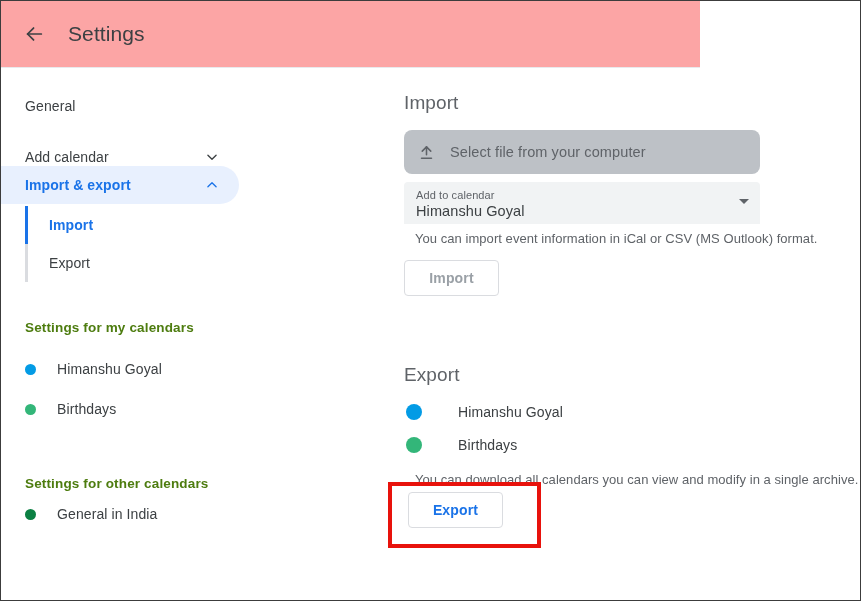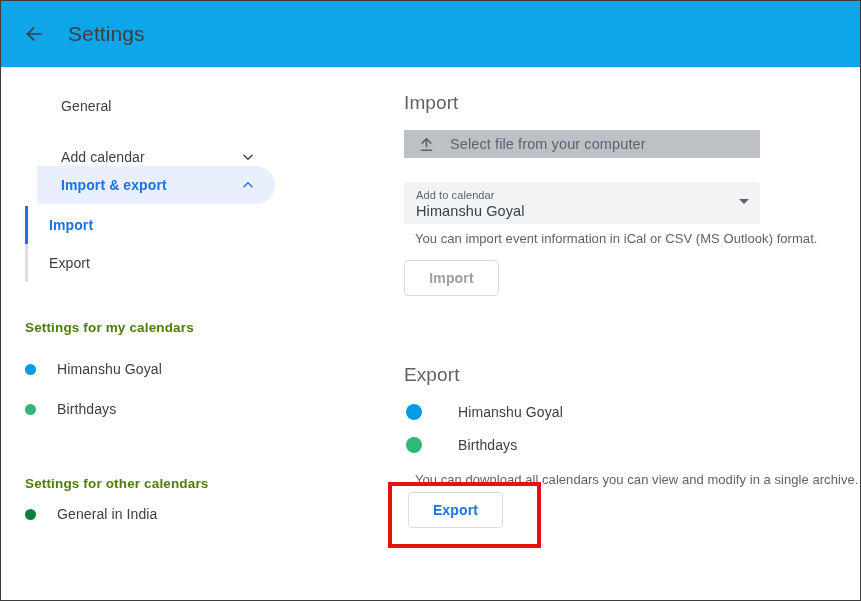--- a/index.html
+++ b/index.html
@@ -18,23 +18,23 @@
     height: 601px;
     background: #ffffff;
     border: 1px solid #3c3c3c;
     overflow: hidden;
   }
 
   
   .header {
     position: absolute;
     left: 0; top: 0;
-    width: 859px;
+    width: 699px;
     height: 67px;
-    background: #0ea5e9;
+    background: #fca5a5;
     border-bottom: 1px solid #e8eaed;
     display: flex;
     align-items: center;
   }
   .back-arrow {
     width: 40px;
     height: 40px;
     margin-left: 13px;
     display: flex;
     align-items: center;
@@ -62,21 +62,20 @@
     position: relative;
     display: flex;
     align-items: center;
     height: 38px;
     padding-left: 24px;
     padding-right: 18px;
     font-size: 14px;
     color: #3c4043;
     cursor: pointer;
     letter-spacing: 0.1px;
-    margin-left: 36px;
   }
   .nav-item .label { flex: 1; }
   .nav-item .chev { width: 18px; height: 18px; display: flex; align-items: center; justify-content: center; }
 
   .nav-general { position: absolute; left: 0; top: 19px; width: 238px; }
   .nav-addcal  { position: absolute; left: 0; top: 70px; width: 238px; }
   .nav-impexp  {
     position: absolute; left: 0; top: 98px; width: 238px; height: 38px;
     background: #e8f0fe;
     border-radius: 0 19px 19px 0;
@@ -158,23 +157,23 @@
     font-size: 19px;
     color: #5f6368;
     letter-spacing: 0.1px;
   }
   .title-import { top: 24px; }
   .title-export { top: 296px; }
 
   .file-btn {
     position: absolute;
     left: 3px; top: 62px;
-    width: 356px; height: 28px;
+    width: 356px; height: 44px;
     background: #bdc1c6;
-    border-radius: 0;
+    border-radius: 8px;
     display: flex;
     align-items: center;
     padding-left: 13px;
     cursor: pointer;
     border: none;
     font-family: inherit;
   }
   .file-btn .upload-ic { width: 19px; height: 19px; display:flex; align-items:center; justify-content:center; }
   .file-btn .ftext {
     margin-left: 14px;

